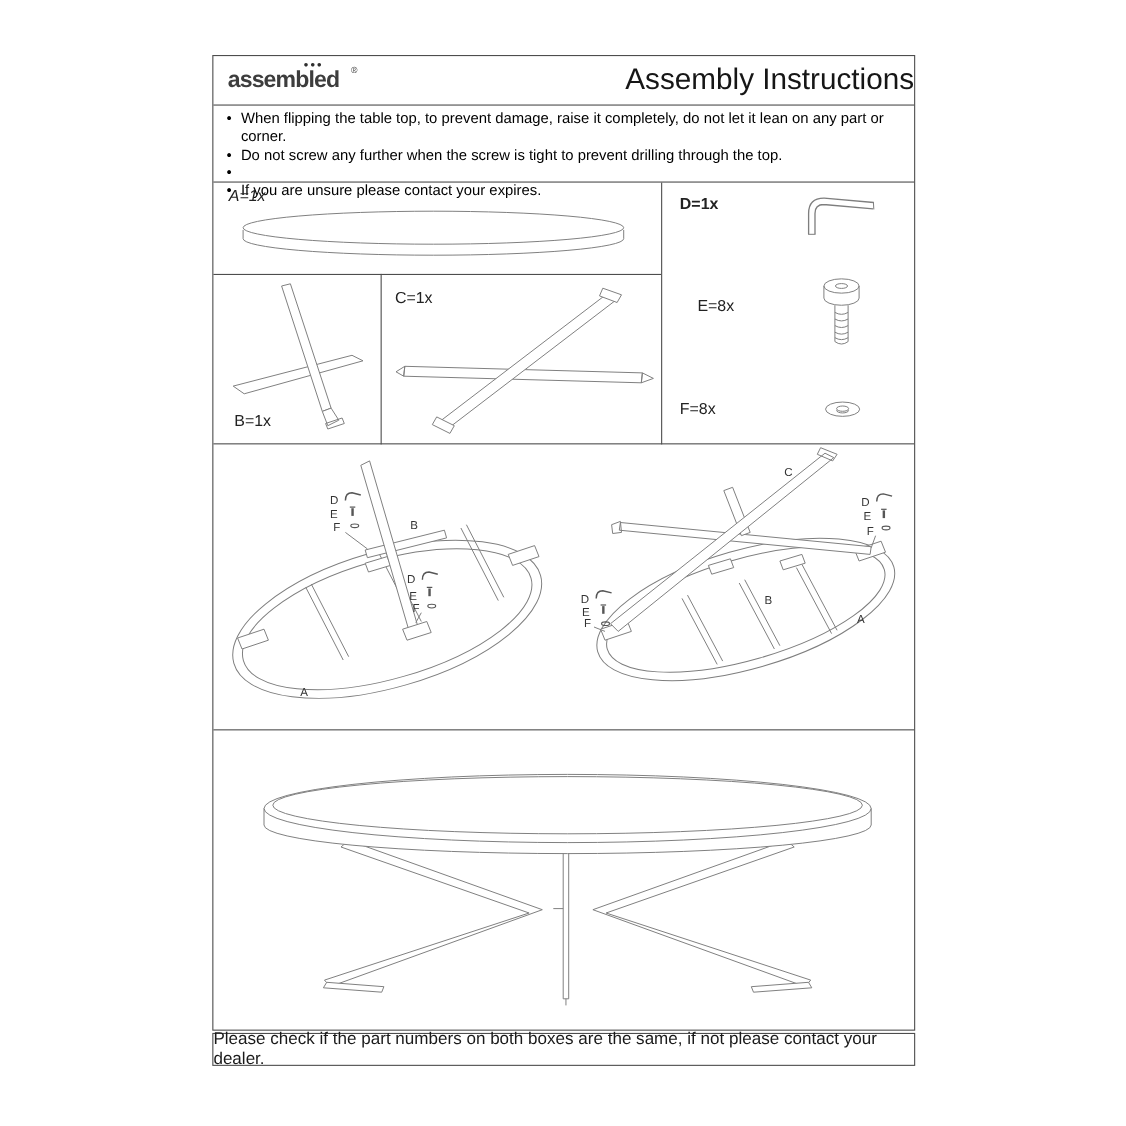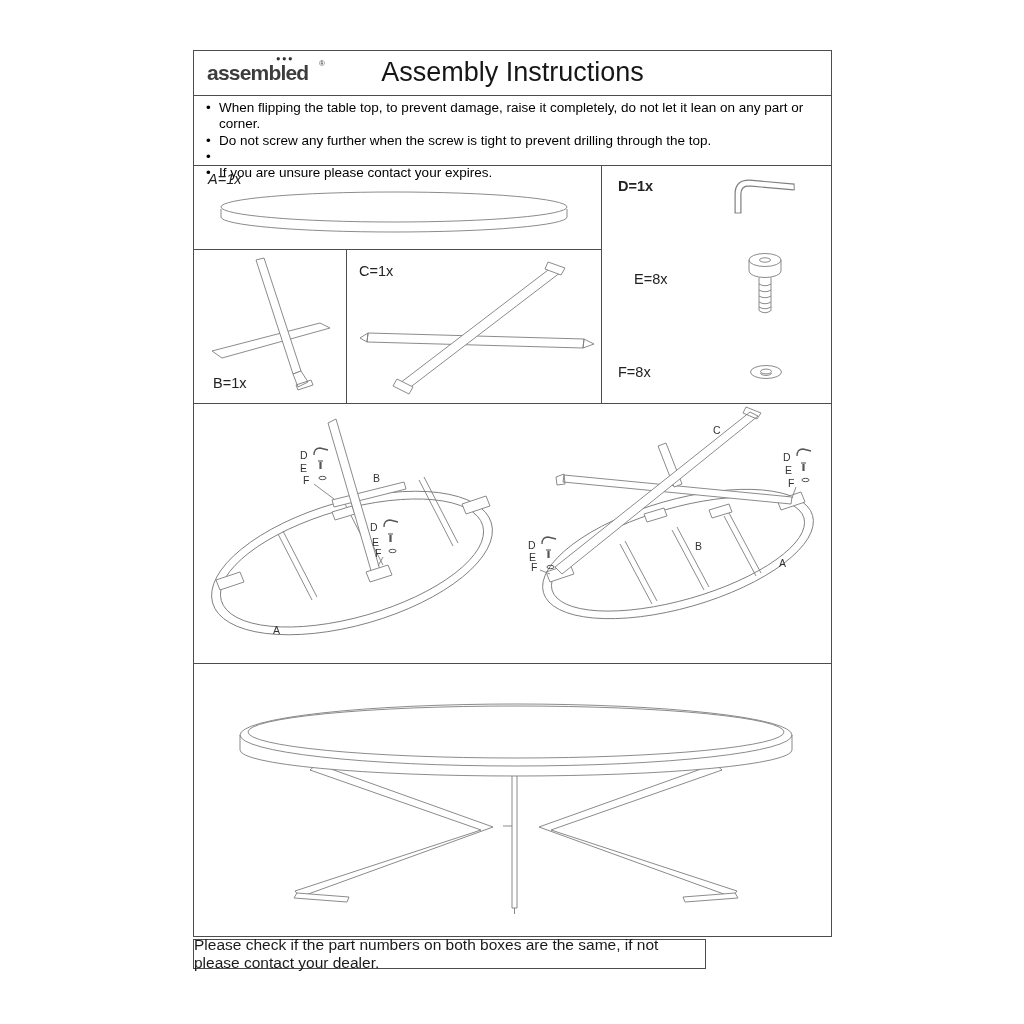--- a/index.html
+++ b/index.html
@@ -4,34 +4,34 @@
 <style>
   html,body{margin:0;padding:0;background:#fff;}
   body{width:1024px;height:1024px;position:relative;font-family:"Liberation Sans",sans-serif;color:#111;}
   .canvas{position:absolute;inset:0;background:#fff;}
   .doc{position:absolute;left:193px;top:50px;width:639px;height:887px;border:1px solid #4d4d4d;box-sizing:border-box;background:#fff;}
   .sec{position:absolute;box-sizing:border-box;left:0;width:100%;}
   .header{top:0;height:45px;border-bottom:1px solid #4d4d4d;}
   .brand{position:absolute;left:13px;top:10px;font-weight:bold;font-size:21px;letter-spacing:-0.8px;color:#3d3d3d;white-space:nowrap;}
   .brand-dots{position:absolute;left:69px;top:-7px;font-size:7.5px;letter-spacing:1.5px;color:#2f2f2f;}
   .brand-reg{position:absolute;left:112px;top:-2px;font-size:8px;font-weight:normal;color:#3d3d3d;}
-  .title{position:absolute;left:0;right:0;top:6px;text-align:center;font-size:27px;color:#161616;}
+  .title{position:absolute;left:0;right:0;top:6px;text-align:right;font-size:27px;color:#161616;}
   .notes{top:45px;height:70px;border-bottom:1px solid #4d4d4d;padding:4px 0 0 12px;}
   .note{display:flex;font-size:13.5px;line-height:16.3px;color:#000;}
   .note .bullet{width:13px;flex:0 0 13px;}
   .parts{top:115px;height:238px;border-bottom:1px solid #4d4d4d;}
   .pline{position:absolute;}
   .v1{left:407px;top:0;height:238px;border-left:1px solid #4d4d4d;}
   .h1{left:0;top:83px;width:407px;border-top:1px solid #4d4d4d;}
   .v2{left:152px;top:83px;height:155px;border-left:1px solid #4d4d4d;}
   .plabel{position:absolute;font-size:14.5px;color:#222;white-space:nowrap;}
   .assembly{top:353px;height:260px;border-bottom:1px solid #4d4d4d;}
   .final{top:613px;height:274px;}
   .dl{position:absolute;font-size:10.5px;color:#333;white-space:nowrap;}
-  .footer{position:absolute;left:193px;top:939px;width:513px;height:30px;border:1px solid #4d4d4d;box-sizing:border-box;background:#fff;display:flex;align-items:center;justify-content:center;font-size:15.5px;color:#1a1a1a;}
+  .footer{position:absolute;left:193px;top:939px;width:639px;height:30px;border:1px solid #4d4d4d;box-sizing:border-box;background:#fff;display:flex;align-items:center;justify-content:center;font-size:15.5px;color:#1a1a1a;}
   svg{position:absolute;overflow:visible;}
   svg *{stroke:#7e7e7e;stroke-width:0.9;fill:none;stroke-linejoin:round;}
   svg .wf{fill:#fff;}
   svg .mk{stroke:#565656;stroke-width:1.3;}
   svg .ms{stroke:#565656;stroke-width:2.2;}
   svg .msh{stroke:#565656;stroke-width:1.1;}
   svg .mw{stroke:#565656;stroke-width:1;}
   svg .tube{stroke-width:7;}
   svg .tubein{stroke:#fff;stroke-width:4.6;}
 </style>

